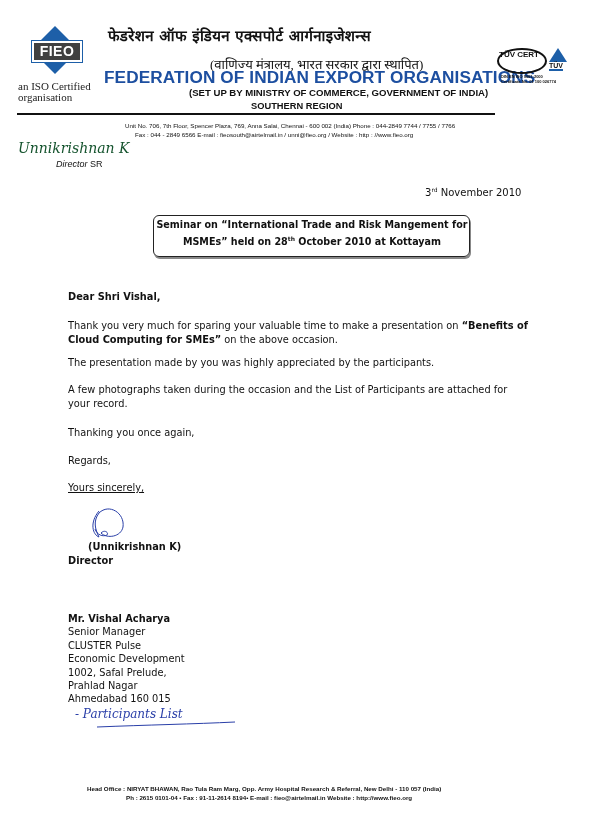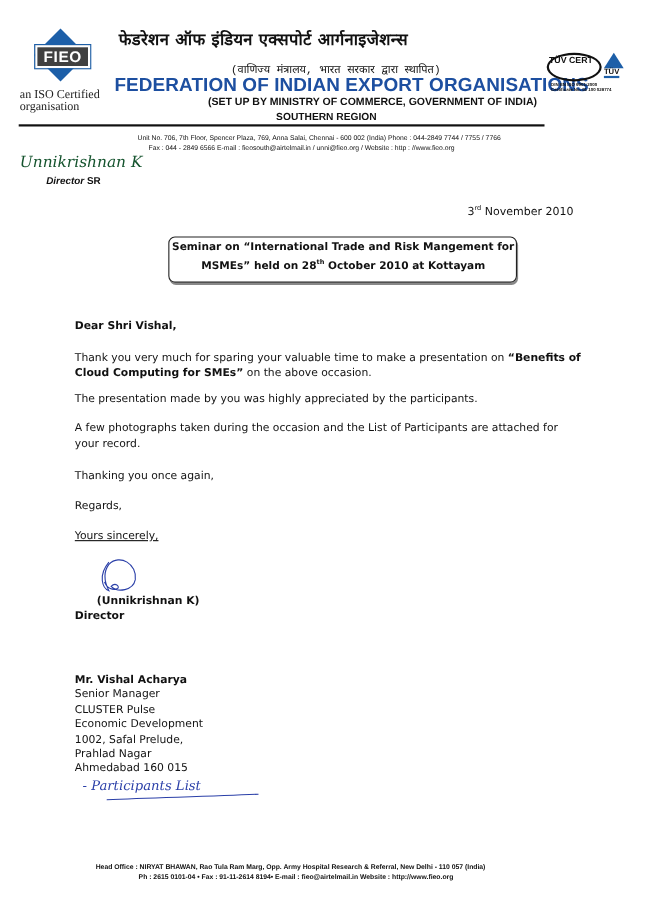--- a/index.html
+++ b/index.html
@@ -6,39 +6,39 @@
     body { width: 600px; height: 825px; position: relative; overflow: hidden; color: #111; font-family: "DejaVu Sans", sans-serif; }
     .abs { position: absolute; }
 
     
     .logo { left: 30px; top: 30px; width: 50px; height: 50px; }
     .logo-diamond { position:absolute; left: 8px; top: 3px; width: 34px; height: 34px; background: #1d5fa8; transform: rotate(45deg); }
     .logo-text { position:absolute; left: 2px; top: 11px; width: 46px; height: 17px; background:#404040; border: 2px solid #fff; outline: 1px solid #1d5fa8; color:#fff; font-family:"Liberation Sans", sans-serif; font-weight:bold; font-size: 14px; text-align:center; line-height:17px; letter-spacing: 0.5px;}
     .iso { left: 18px; top: 81px; width: 80px; font-family: "Liberation Serif", serif; font-size: 11px; line-height: 11px; text-align:left; color:#222; }
 
     .hindi-title { left: 108px; top: 25px; font-family: "DejaVu Serif", serif; font-size: 15px; font-weight: bold; color:#111; letter-spacing: 0.3px; white-space:nowrap; }
-    .hindi-sub { left: 210px; top: 55px; font-family: Liberation Mono, monospace; font-size: 10px; color:#111; white-space:nowrap; }
+    .hindi-sub { left: 210px; top: 55px; font-family: Liberation Serif, serif; font-size: 13px; color:#111; white-space:nowrap; }
     .eng-title { left: 104px; top: 67px; font-family: "Liberation Sans", sans-serif; font-size: 17.2px; font-weight: bold; color:#1d4fa0; white-space:nowrap; letter-spacing: 0.1px;}
     .setup { left: 153px; top: 87px; font-family: "Liberation Sans", sans-serif; font-size: 9.6px; font-weight:bold; white-space:nowrap;margin-left:36px; }
     .region { left: 251px; top: 101px; font-family: "Liberation Sans", sans-serif; font-size: 9.3px; font-weight:bold; white-space:nowrap; }
 
     .tuv { left: 493px; top: 48px; width: 100px; height: 40px; }
     .tuv-cert { position:absolute; left: 4px; top: 0; width: 46px; height: 22px; border: 2px solid #111; border-radius: 50%; font-family:"Liberation Sans", sans-serif; font-size: 8px; font-weight:bold; line-height: 10px; text-align:left; }
     .tuv-tri { position:absolute; left: 56px; top: 0; width:0; height:0; border-left: 9px solid transparent; border-right: 9px solid transparent; border-bottom: 14px solid #1d5fa8; }
     .tuv-mark { position:absolute; left: 56px; top: 14px; font-family:"Liberation Sans", sans-serif; font-size: 7px; font-weight:bold; border-bottom: 2px solid #1d5fa8; }
     .tuv-line1 { position:absolute; left: 8px; top: 26px; font-family:"Liberation Sans", sans-serif; font-size: 4px; font-weight:bold; white-space:nowrap;}
     .tuv-line2 { position:absolute; left: 8px; top: 31px; font-family:"Liberation Sans", sans-serif; font-size: 4px; font-weight:bold; white-space:nowrap;}
 
     .rule { left: 17px; top: 113px; width: 478px; height: 2px; background: #111; }
 
     .addr1 { left: 125px; top: 122px; font-family: "Liberation Sans", sans-serif; font-size: 6.2px; white-space:nowrap; }
     .addr2 { left: 135px; top: 131px; font-family: "Liberation Sans", sans-serif; font-size: 6.2px; white-space:nowrap; }
 
     .sender-name { left: 18px; top: 140px; font-family: "DejaVu Serif", serif; font-style: italic; font-size: 14px; color:#14532d; white-space:nowrap; }
-    .sender-title { left: 42px; top: 159px; font-family: "Liberation Sans", sans-serif; font-size: 9px; white-space:nowrap;font-weight:bold; }
+    .sender-title { left: 56px; top: 159px; font-family: "Liberation Sans", sans-serif; font-size: 9px; white-space:nowrap; }
     .sender-title i { font-style: italic; }
 
     .date { left: 425px; top: 186px; font-family: "DejaVu Sans", sans-serif; font-size: 10px; white-space:nowrap; }
     .date sup { font-size: 6px; }
 
     .subject-box { left: 153px; top: 215px; width: 315px; height: 40px; border: 1.5px solid #222; border-radius: 6px; box-shadow: 1px 2px 0 #888; }
     .subject { left: 153px; top: 218px; width: 318px; text-align:center; font-family: "DejaVu Sans", sans-serif; font-size: 9.6px; font-weight: bold; line-height: 14px; }
     .subject sup { font-size: 6px; }
 
     .body-text { font-family: "DejaVu Sans", sans-serif; font-size: 9.8px; line-height: 14px; color:#111; }

